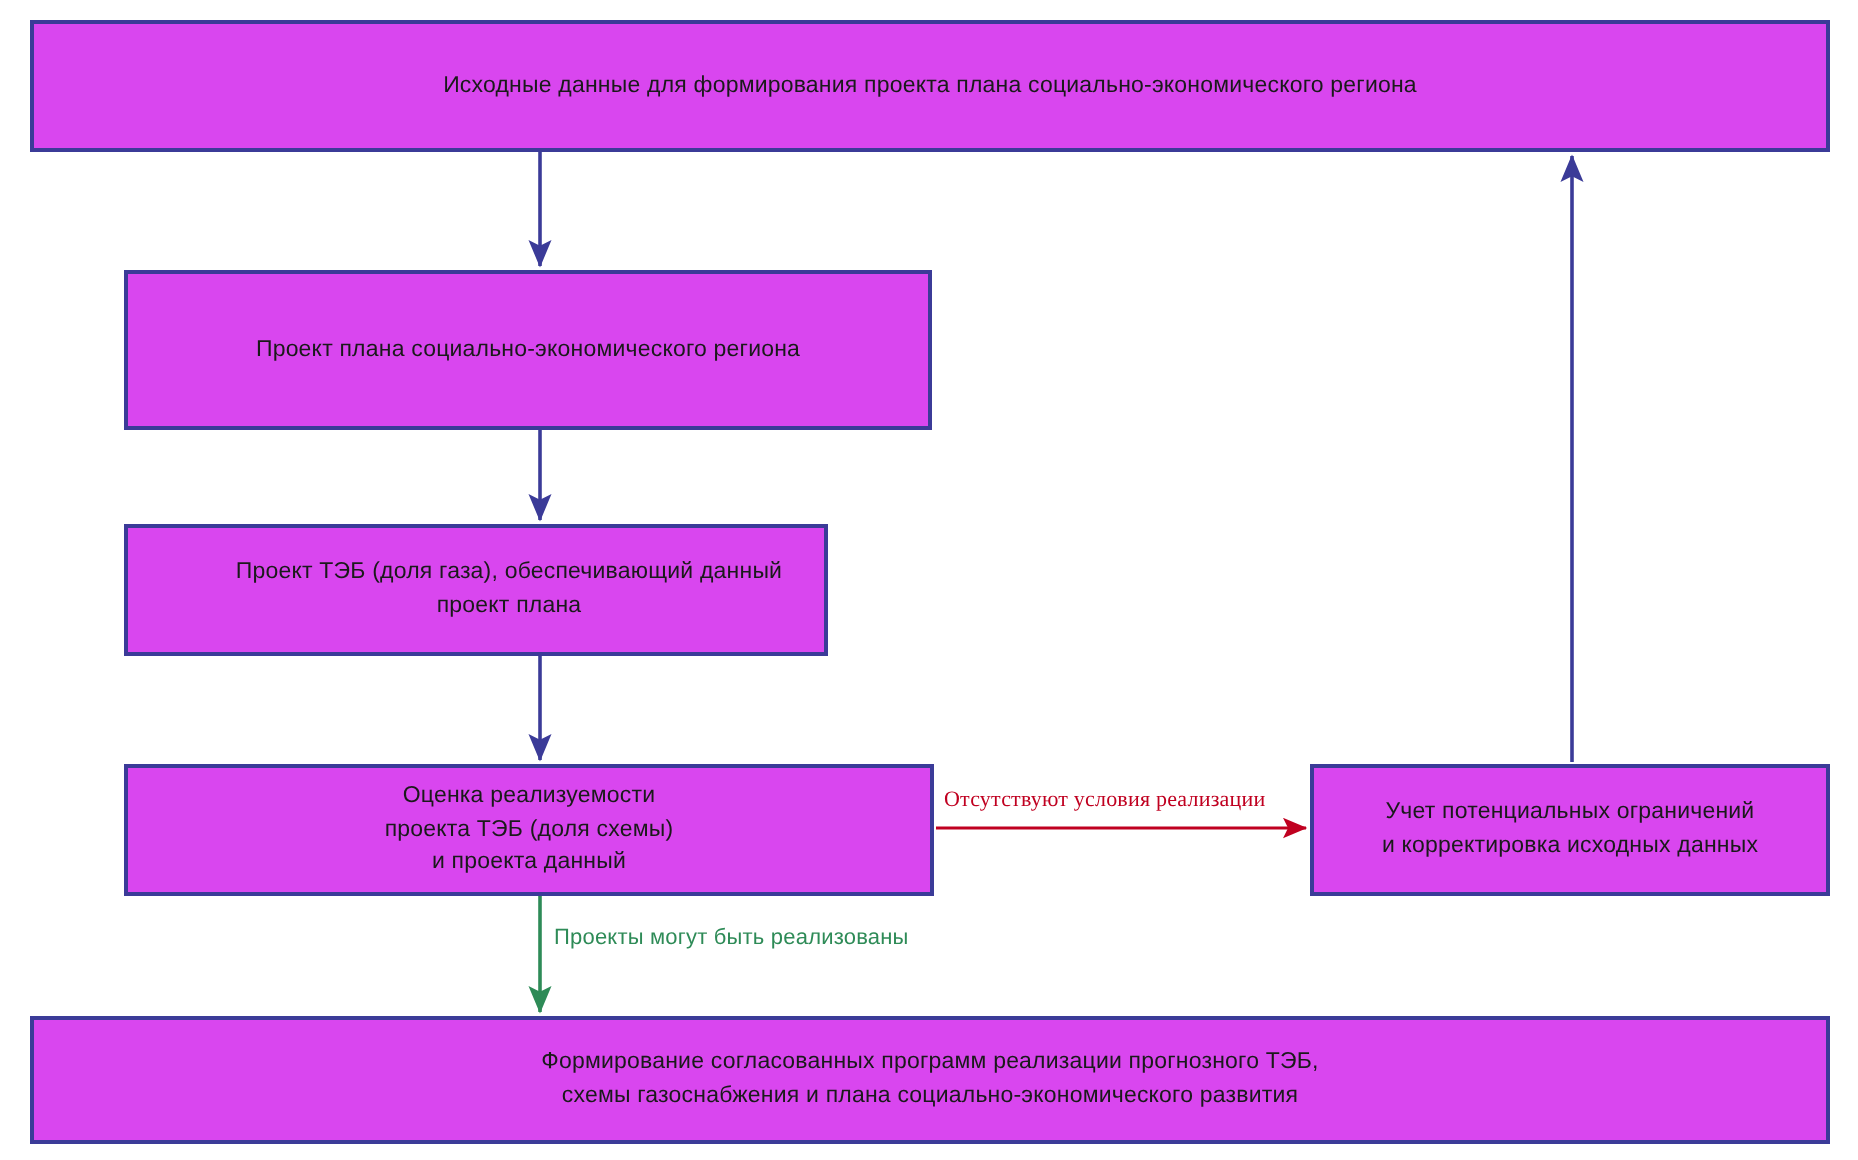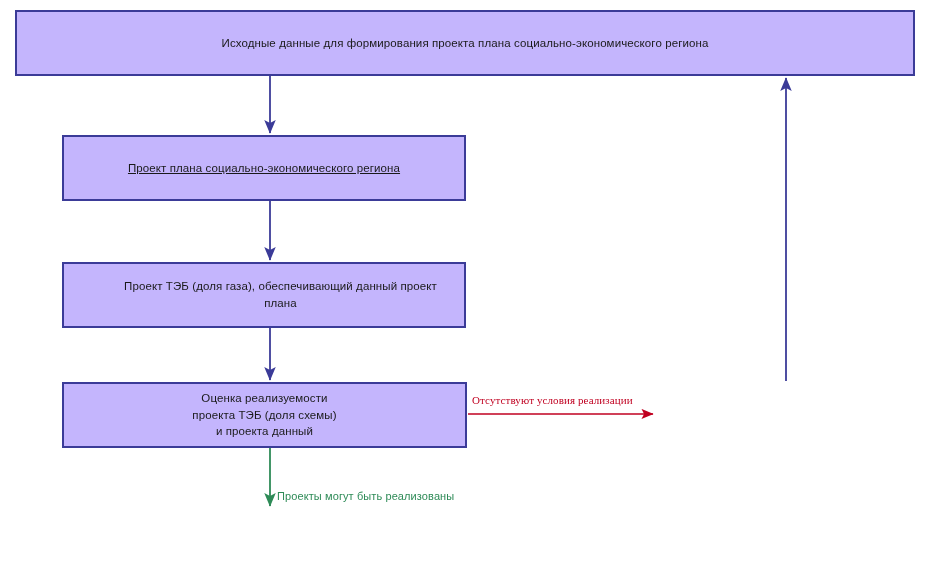--- a/index.html
+++ b/index.html
@@ -14,59 +14,59 @@
     position: relative;
     width: 929px;
     height: 580px;
     background: #ffffff;
     overflow: hidden;
   }
   .node {
     position: absolute;
     box-sizing: border-box;
     border: 2px solid #3b3b98;
-    background: #c4b5fd;
+    background: #d946ef;
     display: flex;
     align-items: center;
     justify-content: center;
     text-align: center;
     color: #1a1a1a;
     font-size: 11.5px;
     line-height: 1.45;
     padding: 4px 10px;
     letter-spacing: 0.1px;
   }
   .node span {
     display: block;
   }
   
   #node-input      { left: 15px;  top: 10px;  width: 900px; height: 66px; }
-  #node-plan       { left: 62px;  top: 135px; width: 404px; height: 66px; text-decoration: underline; }
-  #node-teb        { left: 62px;  top: 262px; width: 404px; height: 66px; padding-left: 43px; }
+  #node-plan       { left: 62px;  top: 135px; width: 404px; height: 80px; }
+  #node-teb        { left: 62px;  top: 262px; width: 352px; height: 66px; padding-left: 43px; }
   #node-assess     { left: 62px;  top: 382px; width: 405px; height: 66px; }
   #node-correct    { left: 655px; top: 382px; width: 260px; height: 66px; }
   #node-result     { left: 15px;  top: 508px; width: 900px; height: 64px; }
 
   
   #wires {
     position: absolute;
     left: 0; top: 0;
     width: 929px;
     height: 580px;
     pointer-events: none;
   }
 
   .edge-label {
     position: absolute;
     font-size: 11px;
     white-space: nowrap;
     letter-spacing: 0.1px;
   }
   #label-no  { left: 472px; top: 394px; color: #c00020; font-family: Liberation Serif, serif; }
-  #label-yes { left: 277px; top: 490px; color: #2e8b57; }
+  #label-yes { left: 277px; top: 463px; color: #2e8b57; }
 </style>
 </head>
 <body>
 
 <div id="canvas">
 
   <svg id="wires" viewBox="0 0 929 580" width="929" height="580">
     <defs>
       <marker id="arrow-navy" markerWidth="9" markerHeight="9" refX="7.2" refY="3.2" orient="auto" markerUnits="strokeWidth">
         <path d="M0,0 L7.6,3.2 L0,6.4 L1.6,3.2 z" fill="#3b3b98"></path>
@@ -105,19 +105,31 @@
   </div>
 
   <div class="node" id="node-assess">
     <div>
       <span>Оценка реализуемости</span>
       <span>проекта ТЭБ (доля схемы)</span>
       <span>и проекта данный</span>
     </div>
   </div>
 
+  <div class="node" id="node-correct">
+    <div>
+      <span>Учет потенциальных ограничений</span>
+      <span>и корректировка исходных данных</span>
+    </div>
+  </div>
 
+  <div class="node" id="node-result">
+    <div>
+      <span>Формирование согласованных программ реализации прогнозного ТЭБ,</span>
+      <span>схемы газоснабжения и плана социально-экономического развития</span>
+    </div>
+  </div>
 
   <div class="edge-label" id="label-no">Отсутствуют условия реализации</div>
 
   <div class="edge-label" id="label-yes">Проекты могут быть реализованы</div>
 
 </div>
 
 </body></html>

